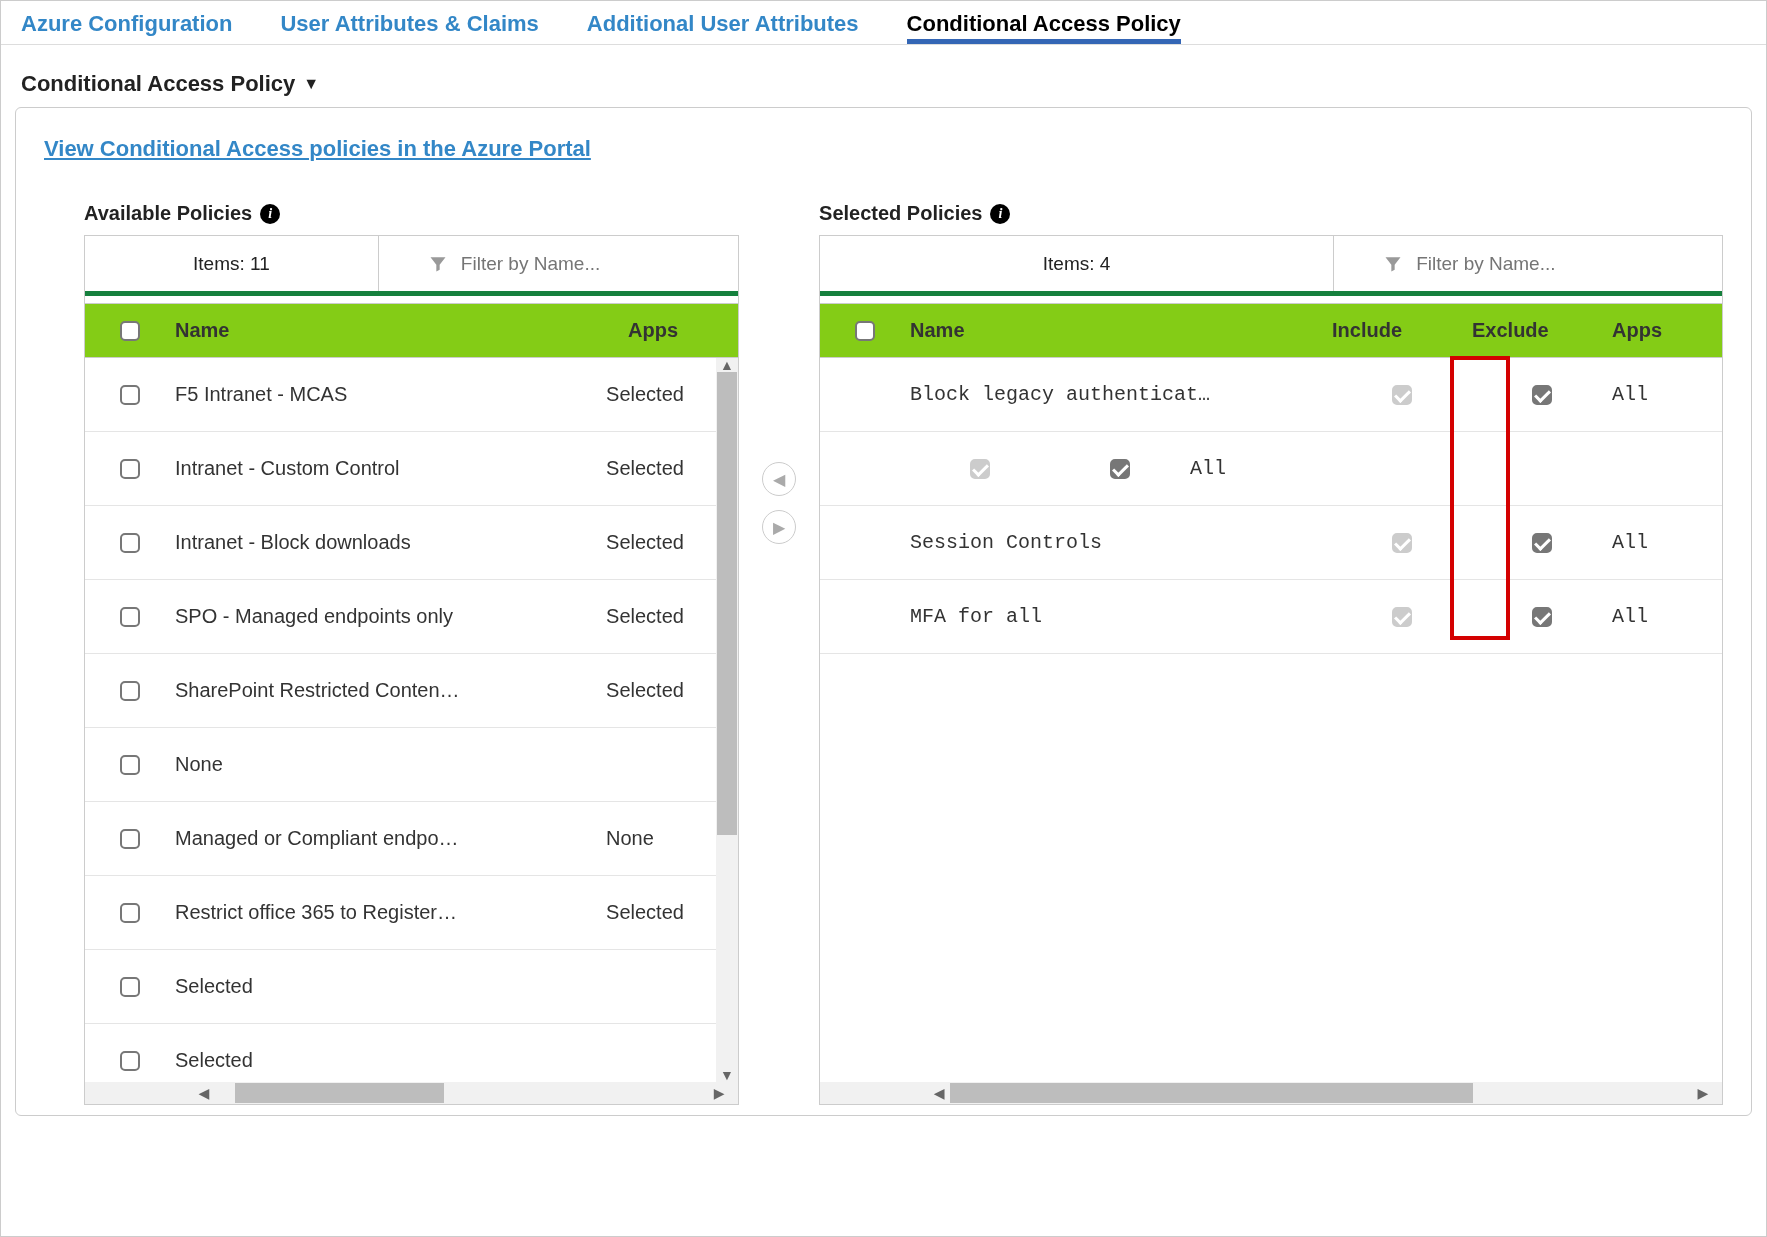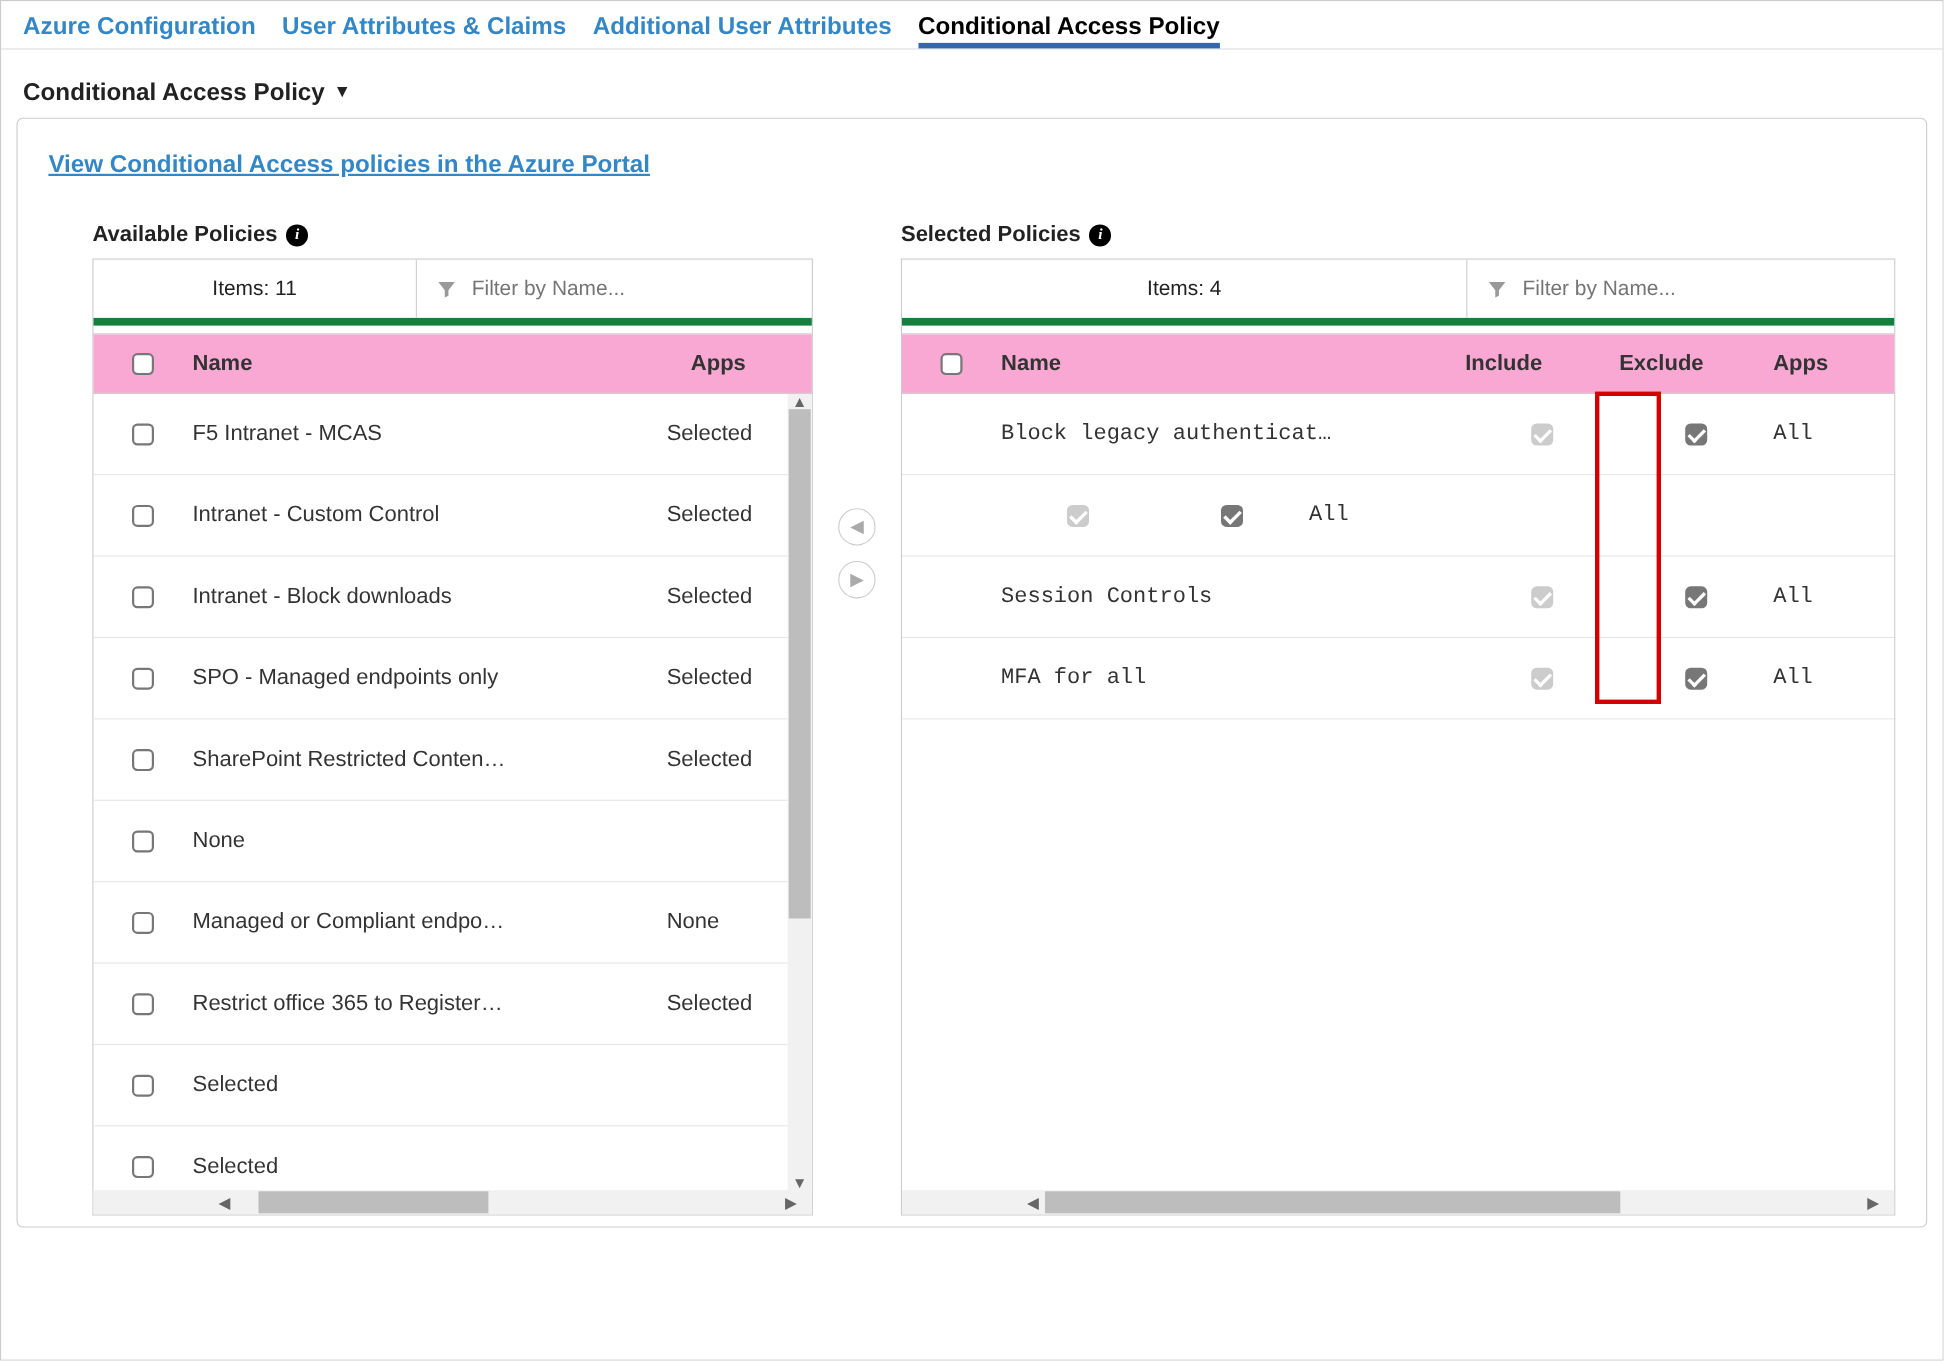--- a/index.html
+++ b/index.html
@@ -1,37 +1,37 @@
 <!DOCTYPE html>
 <html><head>
   <meta charset="utf-8">
   <style>
     * { margin:0; padding:0; box-sizing:border-box; }
     body { font-family: Arial, Helvetica, sans-serif; font-size:20px; color:#222; background:#fff;}
     .wrap { width:1767px; height:1237px; border:1px solid #ccc; position:relative; }
-    .tabs { display:flex; border-bottom:1px solid #ddd; padding:10px 20px 0 20px; gap:24px; height:44px;}
+    .tabs { display:flex; border-bottom:1px solid #ddd; padding:10px 20px 0 20px; gap:48px; height:44px;}
     .tab { font-size:22px; font-weight:bold; color:#3387c7; padding-bottom:14px; cursor:pointer;}
     .tab.active { color:#000; border-bottom:5px solid #3466b5;}
     .section-hdr { display:flex; align-items:center; gap:8px; font-size:22px; font-weight:bold; padding:26px 20px 10px 20px;}
     .section-hdr .caret { font-size:16px;}
     .panels { border:1px solid #ccc; border-radius:6px; margin:0 14px 14px 14px; padding:28px 28px 10px 28px;}
     .link { color:#3387c7; font-weight:bold; font-size:22px; }
     .cols { display:flex; gap:20px; margin-top:40px; align-items:flex-start;margin-left:40px;}
     .col { flex:1; min-width:0; display:flex; flex-direction:column;}
     .col-title { font-size:20px; font-weight:bold; display:flex; align-items:center; gap:8px; margin-bottom:10px;}
     .info-icon { width:20px; height:20px; background:#000; color:#fff; border-radius:50%; display:inline-flex; align-items:center; justify-content:center; font-size:14px; font-family:Georgia, serif; font-style:italic; font-weight:bold;}
     .table-box { border:1px solid #ccc; position:relative; display:flex; flex-direction:column; height:870px;}
-    .tb-top { display:flex; border-bottom:7px solid #15803d; height:60px;}
+    .tb-top { display:flex; border-bottom:5px solid #15803d; height:60px;gap:32px;}
     .tb-count { flex:0 0 45%; display:flex; align-items:center; justify-content:center; font-size:19px; border-right:1px solid #ccc;}
     .tb-count.wide { flex:0 0 57%;}
     .tb-filter { flex:1; display:flex; align-items:center; gap:12px; padding:0 16px;}
     .tb-filter input { border:none; outline:none; font-size:19px; flex:1;}
     .funnel-icon { width:22px; height:20px; color:#888;}
     .tb-spacer { height:8px; border-bottom:1px solid #ccc;}
-    .tb-head { display:flex; align-items:center; background:#f9a8d4; border-bottom:1px solid #ccc; height:54px; font-weight:bold; color:#333; font-size:20px;}
+    .tb-head { display:flex; align-items:center; background:#84cc16; border-bottom:1px solid #ccc; height:54px; font-weight:bold; color:#333; font-size:20px;}
     .th-check { flex:0 0 90px; display:flex; justify-content:center;}
     .th-name { flex:1 1 auto; min-width:0;}
     .th-col { flex:0 0 140px; text-align:left;}
     .th-apps { flex:0 0 110px; text-align:left;}
     .tb-body { flex:1; overflow:hidden; position:relative;}
     .rows { position:absolute; left:0; top:0; right:22px; }
     .row { display:flex; align-items:center; height:74px; border-bottom:1px solid #e5e5e5; font-size:20px; color:#333;}
     .row .th-name span { white-space:nowrap; overflow:hidden; text-overflow:ellipsis; display:block; max-width:100%;}
     .row-sel .th-name span { white-space:nowrap; overflow:hidden; text-overflow:ellipsis; display:block; max-width:100%;}
     .cb { width:20px; height:20px; border:2px solid #777; border-radius:5px; background:#fff; display:inline-block;}

